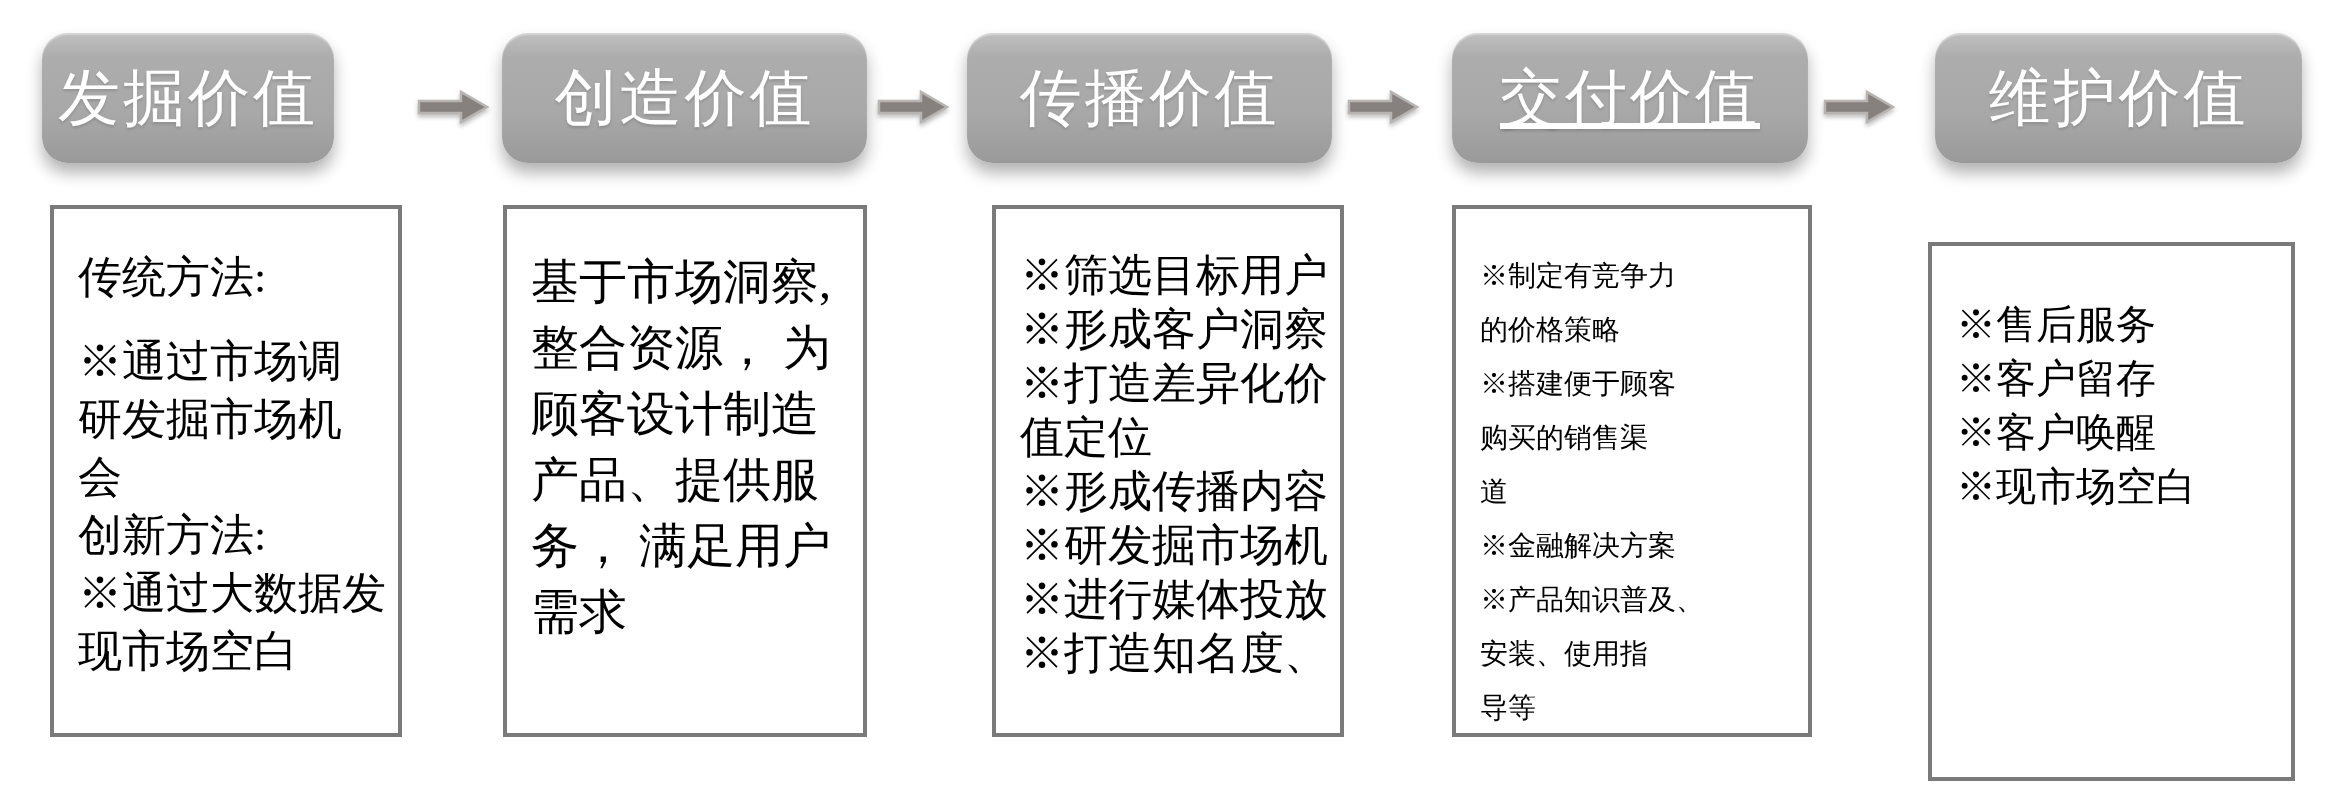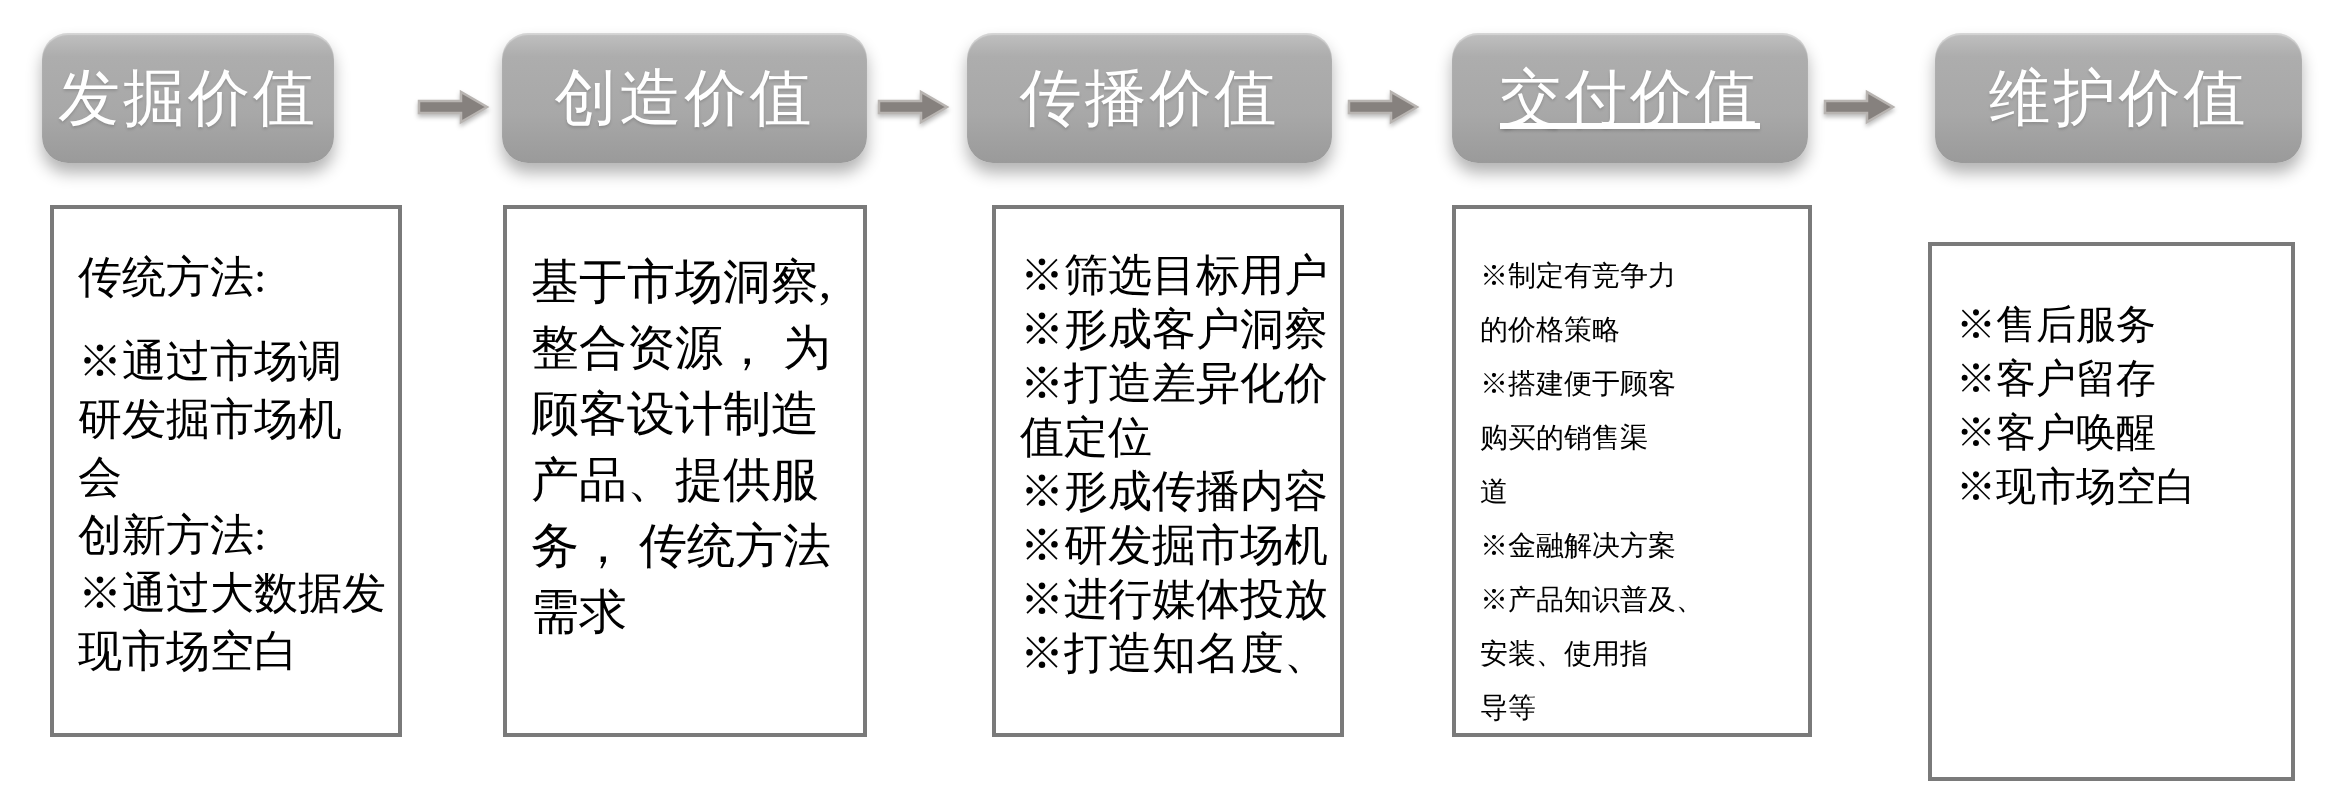--- a/index.html
+++ b/index.html
@@ -89,21 +89,21 @@
       <div class="text-line">会</div>
       <div class="text-line">创新方法:</div>
       <div class="text-line">※通过大数据发</div>
       <div class="text-line">现市场空白</div>
     </div>
   <div class="body-box fs2" style="left:503px;width:364px;">
       <div class="text-line">基于市场洞察,</div>
       <div class="text-line">整合资源， 为</div>
       <div class="text-line">顾客设计制造</div>
       <div class="text-line">产品、提供服</div>
-      <div class="text-line">务， 传统方法</div>
+      <div class="text-line">务， 满足用户</div>
       <div class="text-line">需求</div>
     </div>
   <div class="body-box fs3" style="left:968px;width:352px;margin-left:24px;">
       <div class="text-line">※筛选目标用户</div>
       <div class="text-line">※形成客户洞察</div>
       <div class="text-line">※打造差异化价</div>
       <div class="text-line">值定位</div>
       <div class="text-line">※形成传播内容</div>
       <div class="text-line">※研发掘市场机</div>
       <div class="text-line">※进行媒体投放</div>

